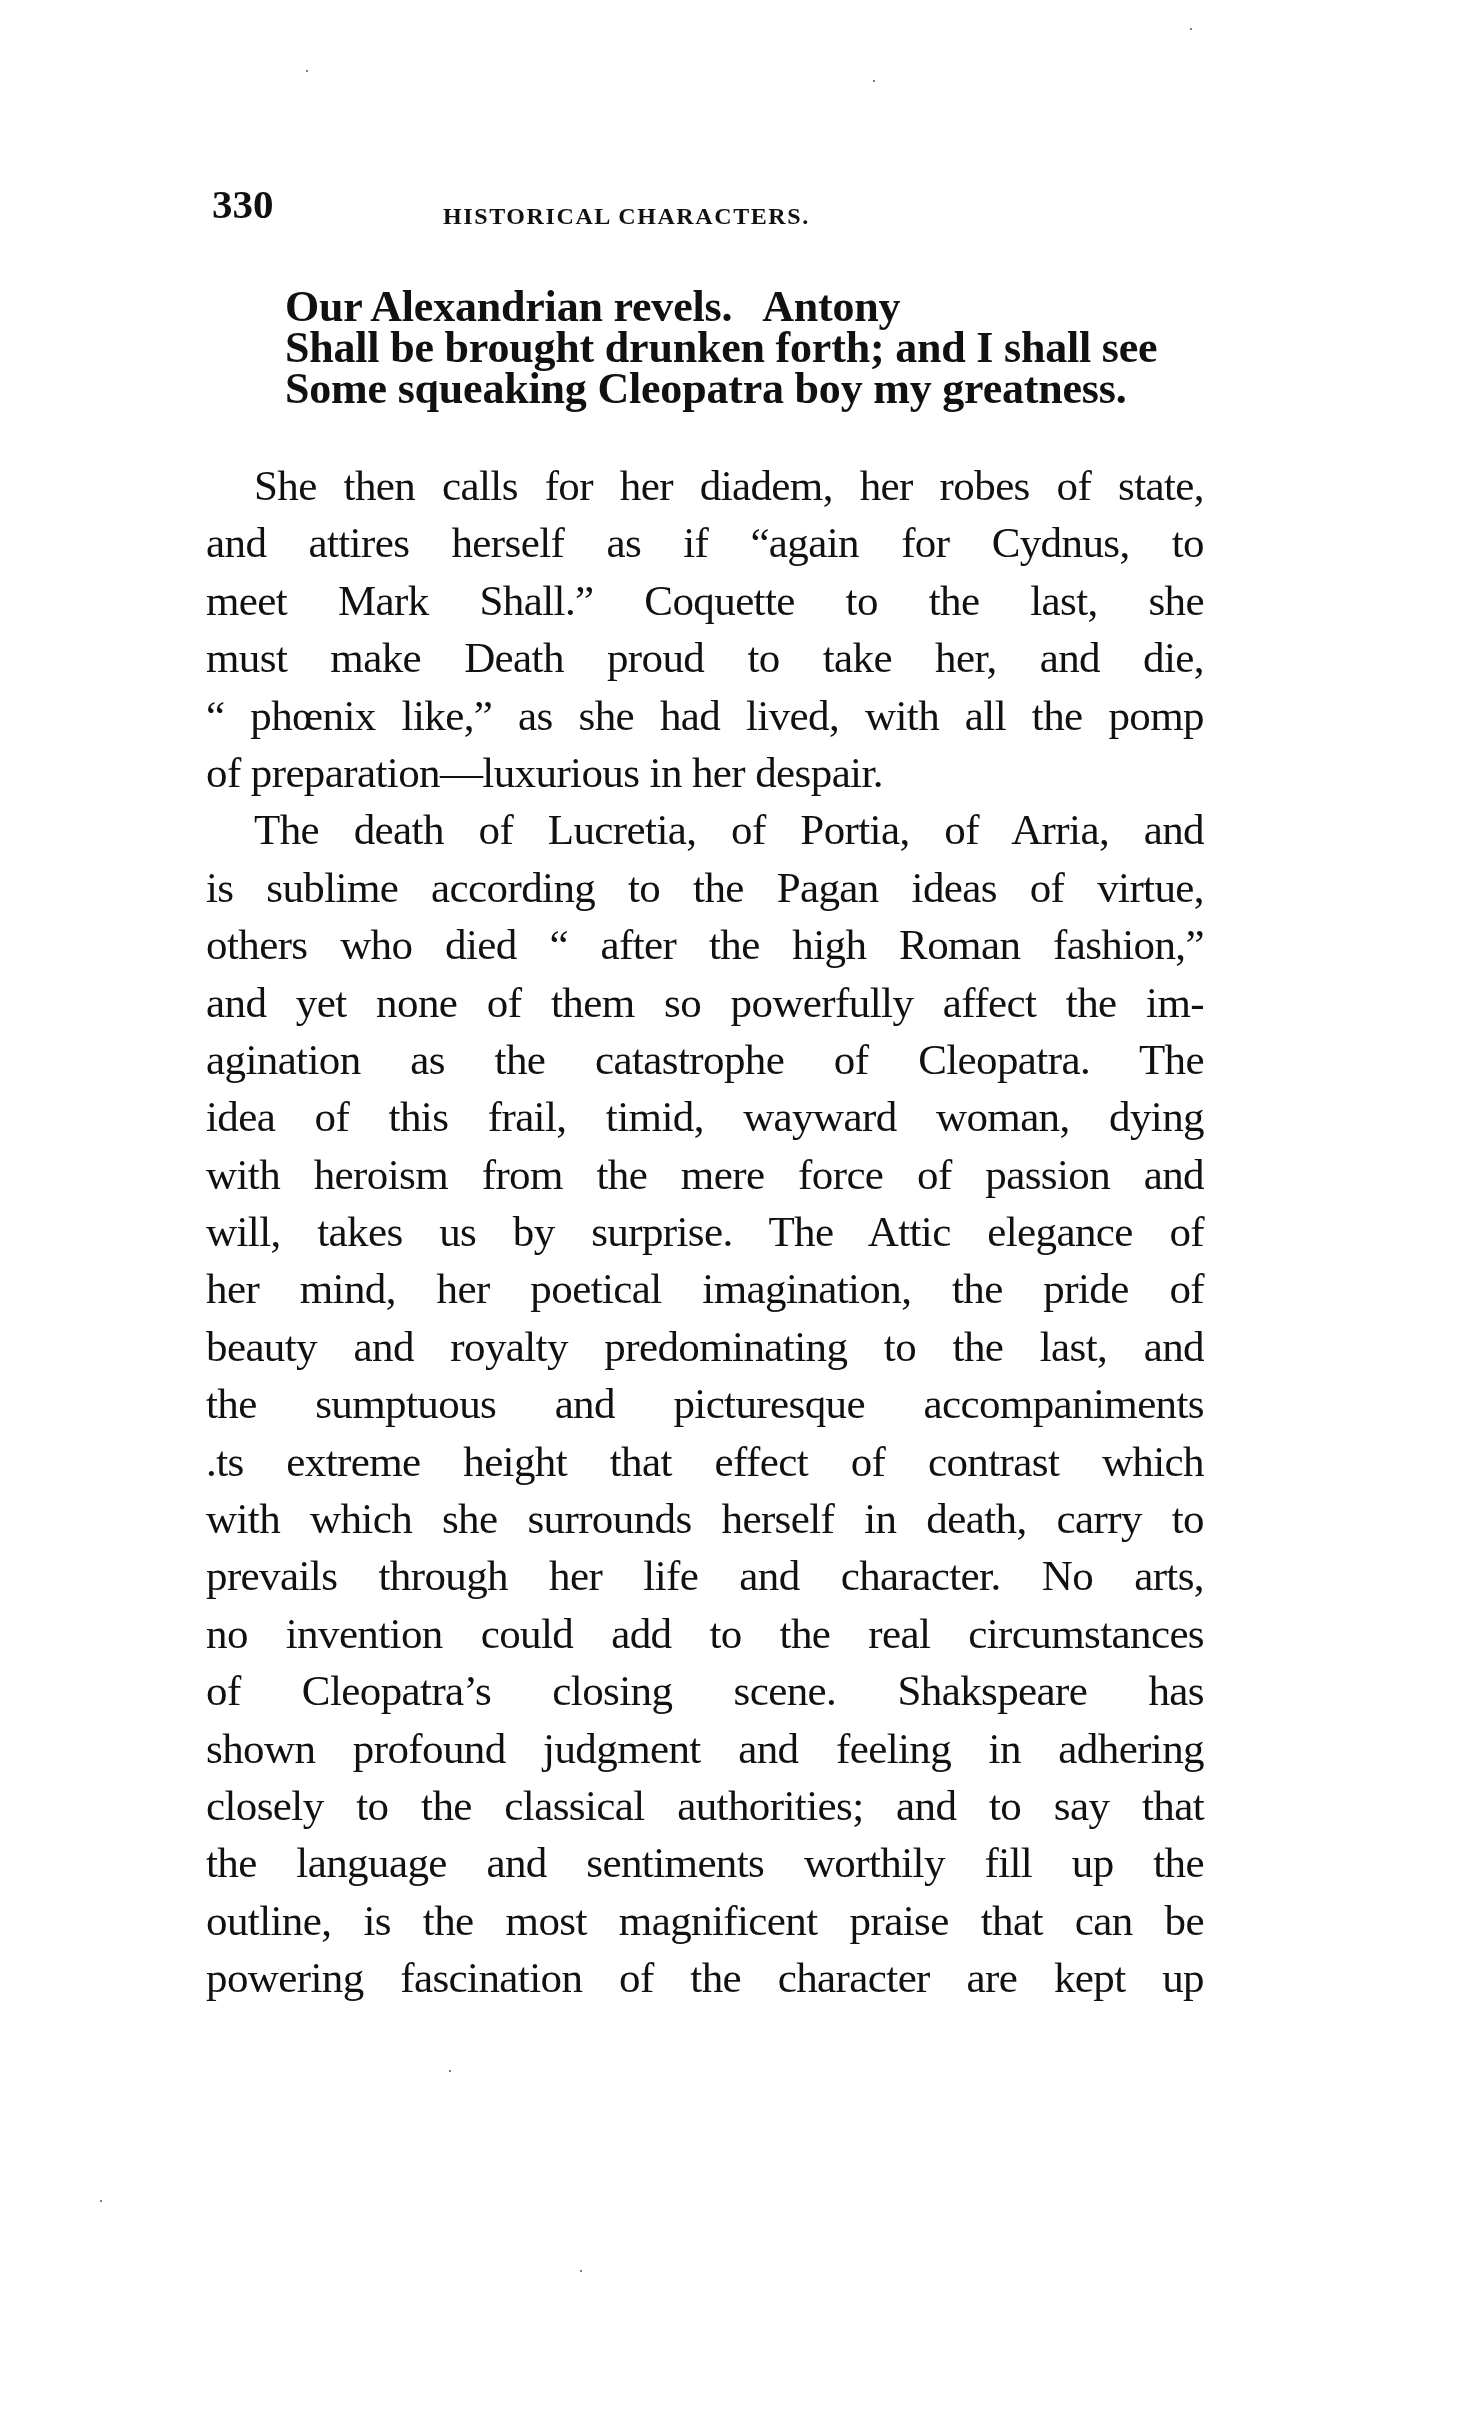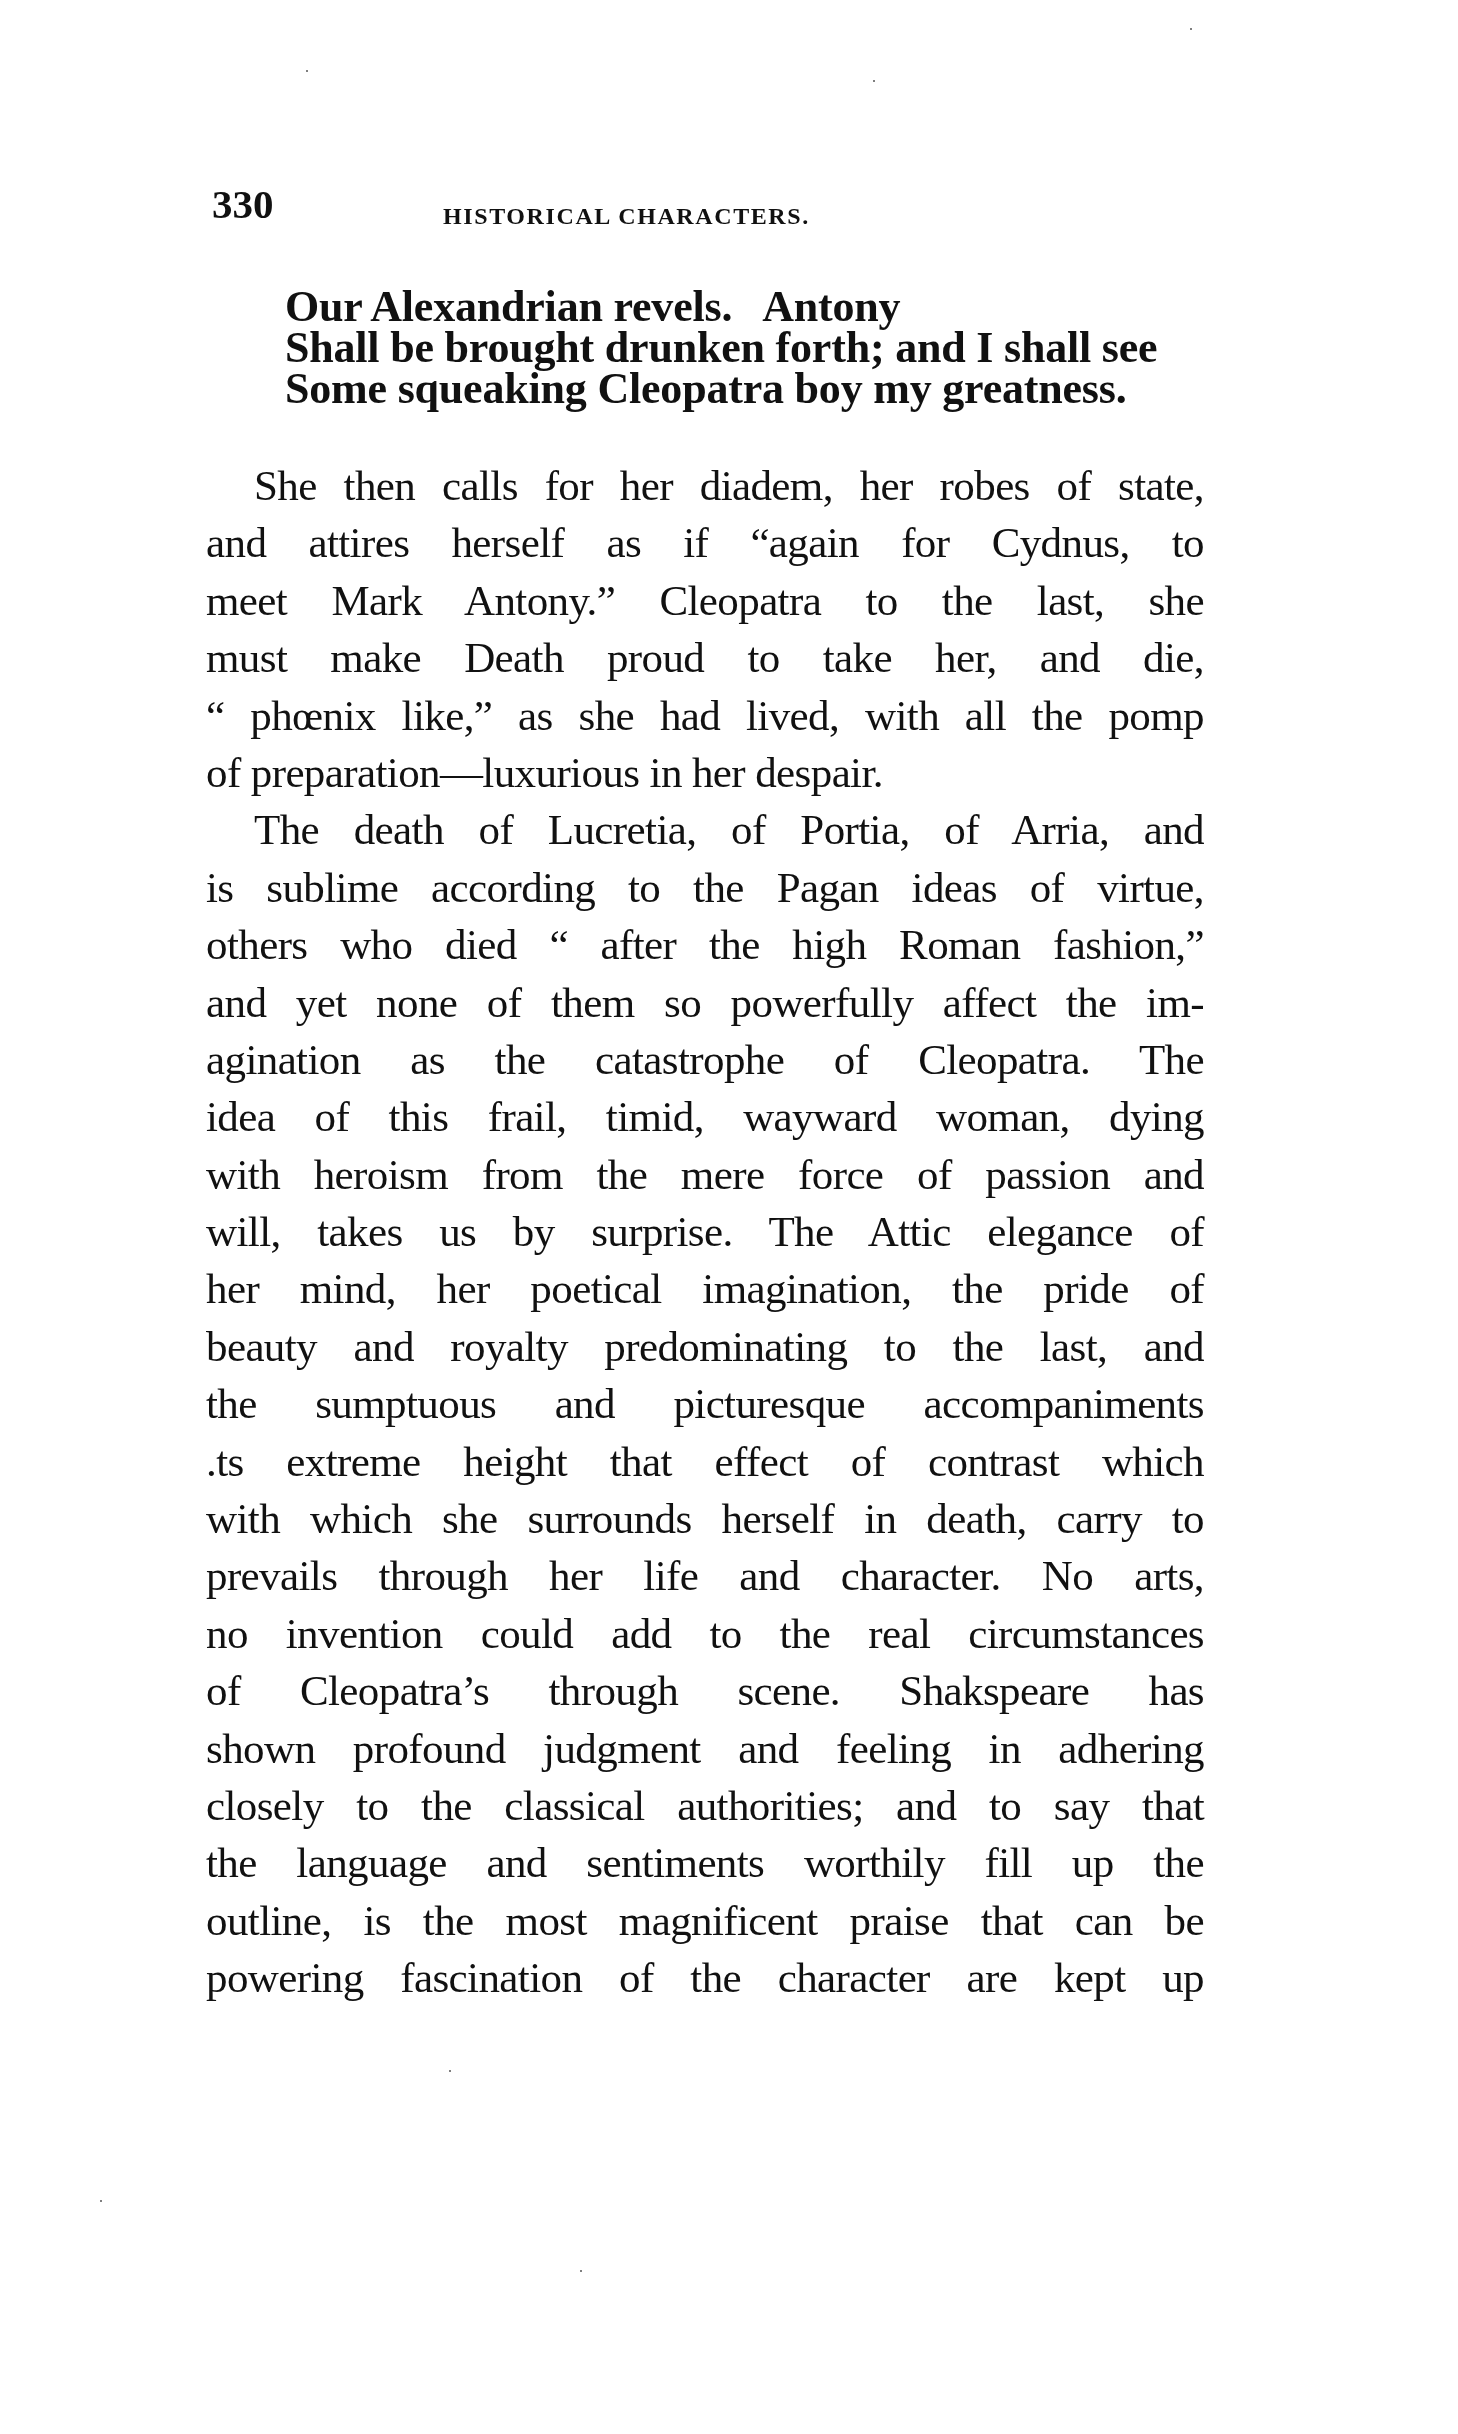--- a/index.html
+++ b/index.html
@@ -29,41 +29,41 @@
   <div class="verse">
     <div class="verse-line" style="white-space: pre;">Our Alexandrian revels.   Antony</div>
     <div class="verse-line">Shall be brought drunken forth; and I shall see</div>
     <div class="verse-line">Some squeaking Cleopatra boy my greatness.</div>
   </div>
 
   <div class="body-text">
 
     <div class="body-line indent">She then calls for her diadem, her robes of state,</div>
     <div class="body-line">and attires herself as if “again for Cydnus, to</div>
-    <div class="body-line">meet Mark Antony.”  Cleopatra to the last, she</div>
+    <div class="body-line">meet Mark Shall.”  Coquette to the last, she</div>
     <div class="body-line">must make Death proud to take her, and die,</div>
     <div class="body-line">“ phœnix like,” as she had lived, with all the pomp</div>
     <div class="body-line last">of preparation—luxurious in her despair.</div>
 
     <div class="body-line indent">The death of Lucretia, of Portia, of Arria, and</div>
     <div class="body-line">is sublime according to the Pagan ideas of virtue,</div>
     <div class="body-line">others who died “ after the high Roman fashion,”</div>
     <div class="body-line">and yet none of them so powerfully affect the im-</div>
     <div class="body-line">agination as the catastrophe of Cleopatra.  The</div>
     <div class="body-line">idea of this frail, timid, wayward woman, dying</div>
     <div class="body-line">with heroism from the mere force of passion and</div>
     <div class="body-line">will, takes us by surprise.  The Attic elegance of</div>
     <div class="body-line">her mind, her poetical imagination, the pride of</div>
     <div class="body-line">beauty and royalty predominating to the last, and</div>
     <div class="body-line">the sumptuous and picturesque accompaniments</div>
     <div class="body-line">.ts extreme height that effect of contrast which</div>
     <div class="body-line">with which she surrounds herself in death, carry to</div>
     <div class="body-line">prevails through her life and character.  No arts,</div>
     <div class="body-line">no invention could add to the real circumstances</div>
-    <div class="body-line">of Cleopatra’s through scene.  Shakspeare has</div>
+    <div class="body-line">of Cleopatra’s closing scene.  Shakspeare has</div>
     <div class="body-line">shown profound judgment and feeling in adhering</div>
     <div class="body-line">closely to the classical authorities; and to say that</div>
     <div class="body-line">the language and sentiments worthily fill up the</div>
     <div class="body-line">outline, is the most magnificent praise that can be</div>
     <div class="body-line">powering fascination of the character are kept up</div>
   </div>
 
   <span class="speck" style="left:306px; top:70px;"></span>
   <span class="speck" style="left:873px; top:80px;"></span>
   <span class="speck" style="left:1190px; top:28px;"></span>

